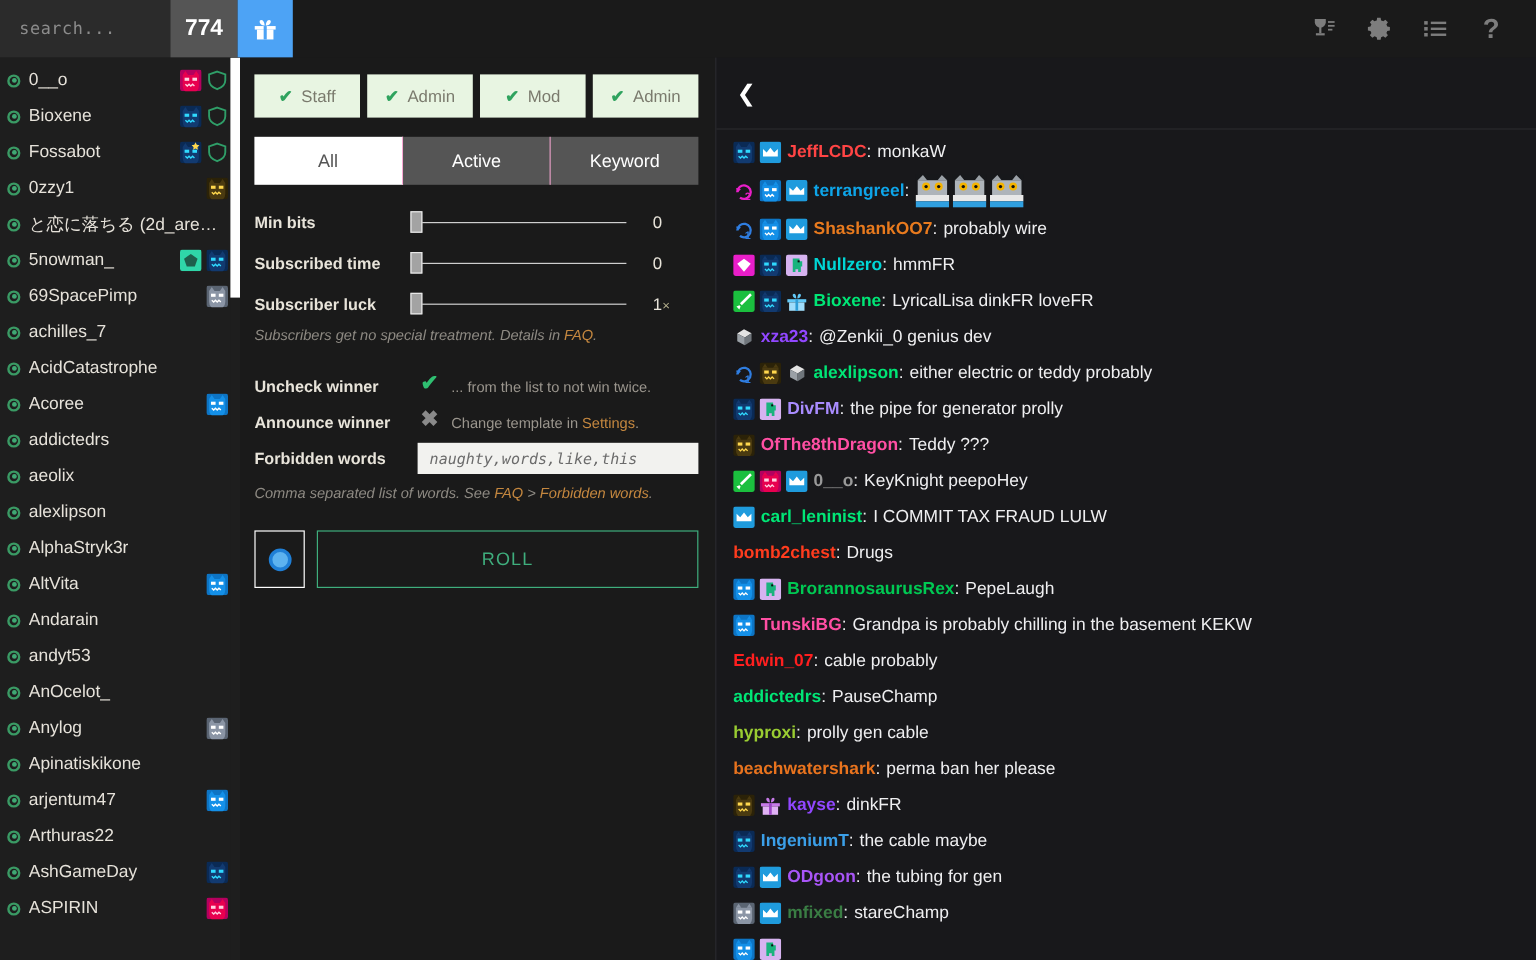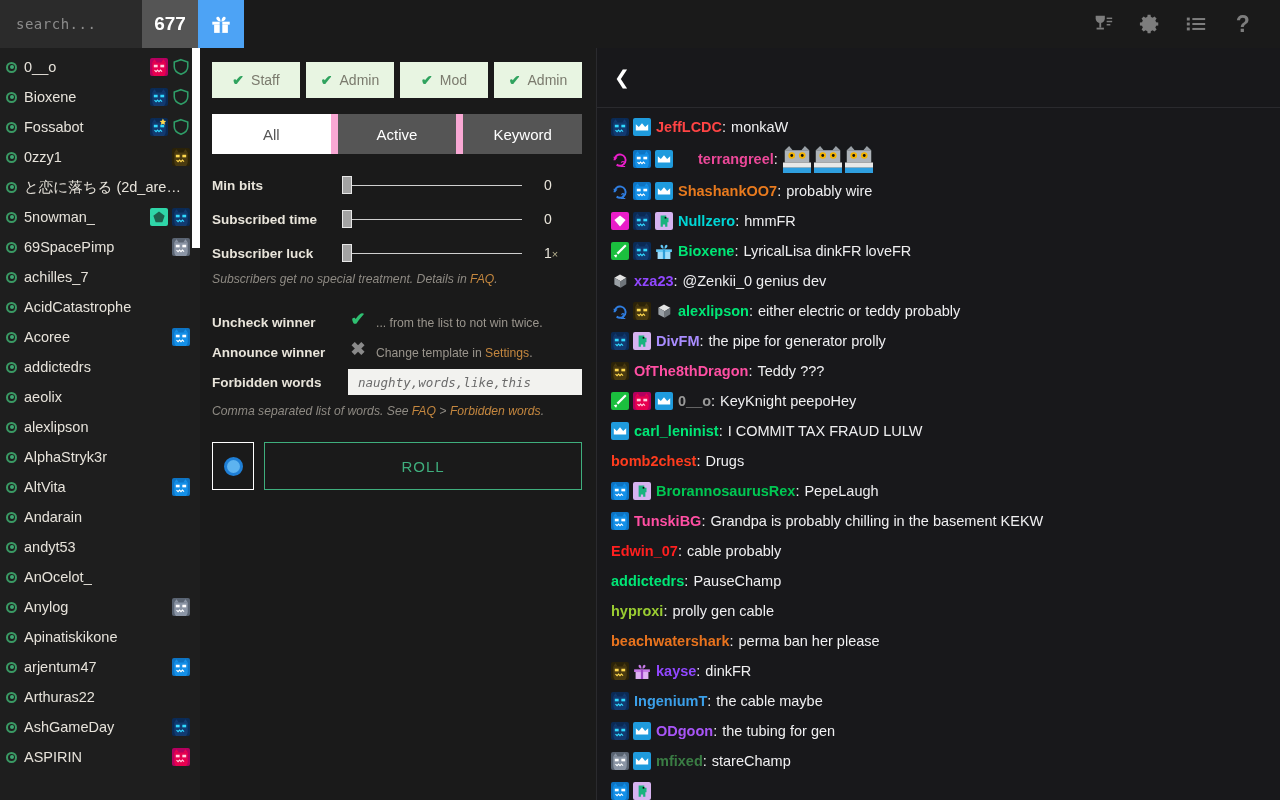--- a/index.html
+++ b/index.html
@@ -117,21 +117,21 @@
     cursor: pointer;
   }
   .role-check { color: #2fa35e; font-size: 14px; font-weight: bold; }
 
   .tab-row { display: flex; margin-bottom: 16px; }
   .tab {
     flex: 1 1 0; height: 40px;
     background: #555555; color: #ffffff;
     display: flex; align-items: center; justify-content: center;
     font-size: 15px; cursor: pointer;
-    border-right: 7px solid #f9a8d4;
+    border-right: 1px solid #f9a8d4;
     font-family: "Liberation Sans", sans-serif;
   }
   .tab:last-child { border-right: none; }
   .tab.active { background: #ffffff; color: #555555; }
 
   .slider-row {
     display: flex; align-items: center;
     height: 30px; margin-bottom: 4px;
   }
   .slider-label {
@@ -234,21 +234,21 @@
   .msg-text { color: #efeff1; white-space: nowrap; }
   .emote { width: 28px; height: 28px; display: inline-block; vertical-align: middle; margin-right: 3px; image-rendering: pixelated; }
 </style>
 </head>
 <body>
 
 <div id="app">
 
   <div class="topbar">
     <input class="search-box" type="text" placeholder="search..." style="">
-    <div class="count-box">677</div>
+    <div class="count-box">774</div>
     <div class="gift-box">
       <svg width="22" height="22" viewBox="0 0 24 24">
         <rect x="2.5" y="9.5" width="19" height="3.2" fill="#fff"></rect>
         <rect x="4.5" y="12.7" width="15" height="9" fill="#fff"></rect>
         <rect x="10.6" y="9.5" width="2.8" height="12.2" fill="#4da3f5"></rect>
         <path d="M11 9 C7 9 5.5 4 8.5 4 C10.6 4 11.3 7 11.5 9 Z" fill="#fff"></path>
         <path d="M13 9 C17 9 18.5 4 15.5 4 C13.4 4 12.7 7 12.5 9 Z" fill="#fff"></path>
       </svg>
     </div>
     <div class="topbar-spacer"></div>
@@ -674,21 +674,21 @@
       <rect x="3.4" y="6" width="3.4" height="2.3" fill="#ffffff"></rect>
       <rect x="9.2" y="6" width="3.4" height="2.3" fill="#ffffff"></rect>
       <path d="M4 10.8 l1.4 1.4 1.3-1.4 1.3 1.4 1.3-1.4 1.4 1.4" stroke="#ffffff" stroke-width="1" fill="none"></path>
 
     </svg>
               <svg class="mb" width="18" height="18" viewBox="0 0 16 16">
         <rect width="16" height="16" fill="#1f9bdd"></rect>
         <path d="M2.5 11 L2.5 5.5 L5.2 8 L8 4.6 L10.8 8 L13.5 5.5 L13.5 11 Z" fill="#ffffff"></path>
               </svg>
             </span>
-            <span class="msg-user" style="color: #ec4899; margin-left: 20px;">terrangreel</span>
+            <span class="msg-user" style="color: #0ea5e9;">terrangreel</span>
             <span class="msg-colon">:</span>
             <span><svg class="emote" viewBox="0 0 16 16">
     <rect width="16" height="16" fill="#17181b"></rect>
     <path d="M1 3 L3.5 0.5 L5.5 3 Z M15 3 L12.5 0.5 L10.5 3 Z" fill="#9aa0a6"></path>
     <path d="M1 3 h14 v7 H1 z" fill="#aeb4ba"></path>
     <circle cx="5" cy="6" r="1.9" fill="#f5b400"></circle>
                 <circle cx="5" cy="6" r=".8" fill="#111"></circle>
     <circle cx="11" cy="6" r="1.9" fill="#f5b400"></circle>
                 <circle cx="11" cy="6" r=".8" fill="#111"></circle>
     <rect x="0" y="10" width="16" height="3" fill="#e8e8e8"></rect>

